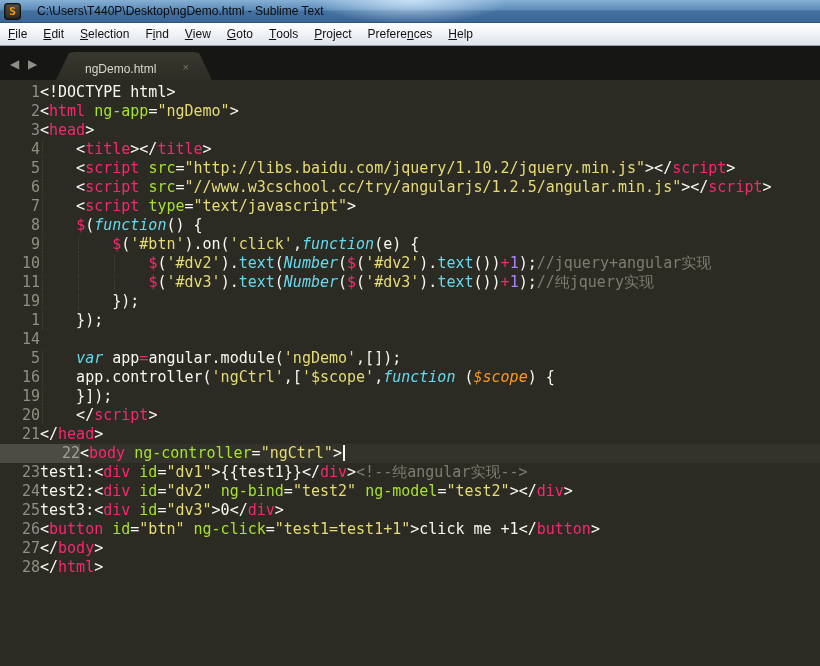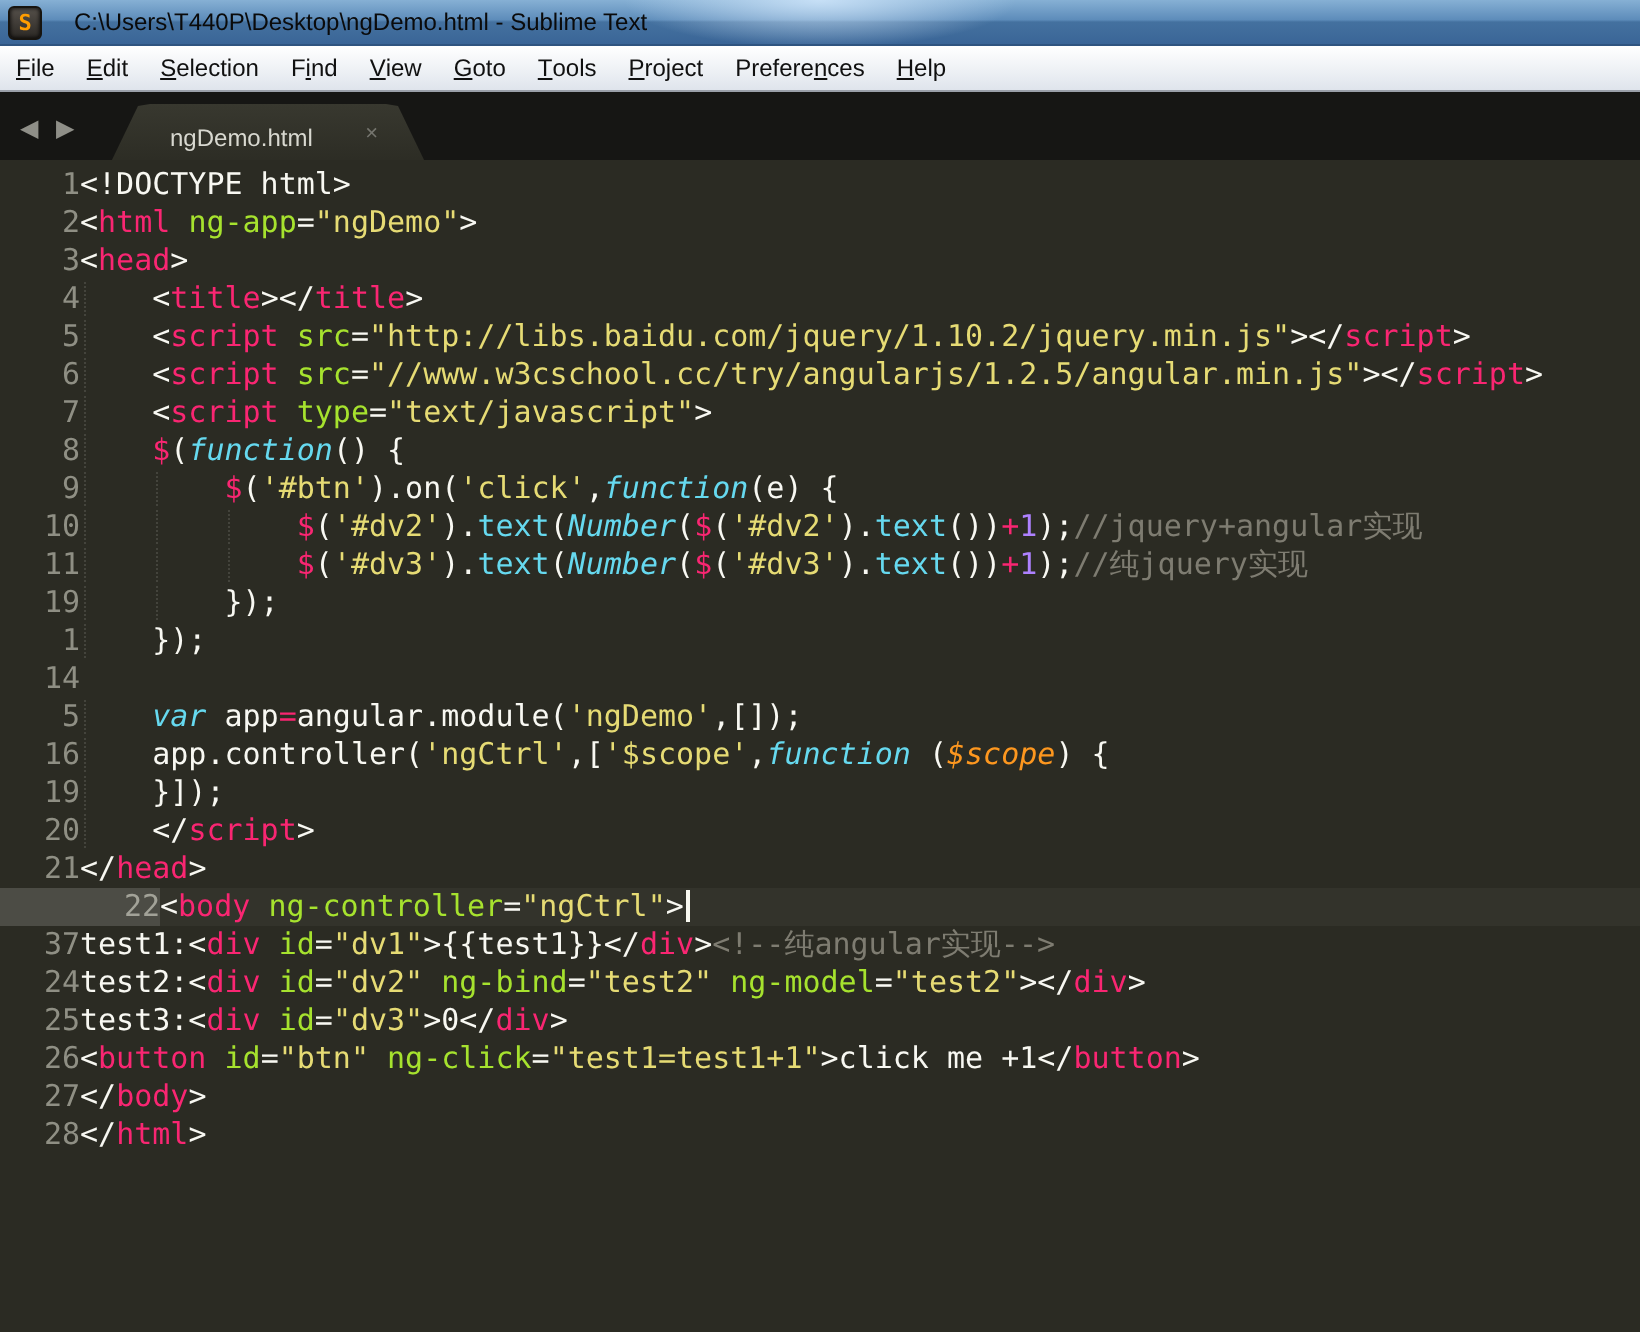--- a/index.html
+++ b/index.html
@@ -203,21 +203,21 @@
             <div class="code"><span class="t-w">&lt;/</span><span class="t-p">head</span><span class="t-w">&gt;</span></div>
           </div>
         </div>
         <div class="row active">
           <div class="ln">22</div>
           <div class="code-wrap">
             <div class="code"><span class="t-w">&lt;</span><span class="t-p">body</span><span class="t-w"> </span><span class="t-g">ng-controller</span><span class="t-w">=</span><span class="t-y">"ngCtrl"</span><span class="t-w">&gt;</span><span class="caret"></span></div>
           </div>
         </div>
         <div class="row">
-          <div class="ln">37</div>
+          <div class="ln">23</div>
           <div class="code-wrap">
             <div class="code"><span class="t-w">test1:&lt;</span><span class="t-p">div</span><span class="t-w"> </span><span class="t-g">id</span><span class="t-w">=</span><span class="t-y">"dv1"</span><span class="t-w">&gt;{{test1}}&lt;/</span><span class="t-p">div</span><span class="t-w">&gt;</span><span class="t-cm">&lt;!--纯angular实现--&gt;</span></div>
           </div>
         </div>
         <div class="row">
           <div class="ln">24</div>
           <div class="code-wrap">
             <div class="code"><span class="t-w">test2:&lt;</span><span class="t-p">div</span><span class="t-w"> </span><span class="t-g">id</span><span class="t-w">=</span><span class="t-y">"dv2"</span><span class="t-w"> </span><span class="t-g">ng-bind</span><span class="t-w">=</span><span class="t-y">"test2"</span><span class="t-w"> </span><span class="t-g">ng-model</span><span class="t-w">=</span><span class="t-y">"test2"</span><span class="t-w">&gt;&lt;/</span><span class="t-p">div</span><span class="t-w">&gt;</span></div>
           </div>
         </div>

